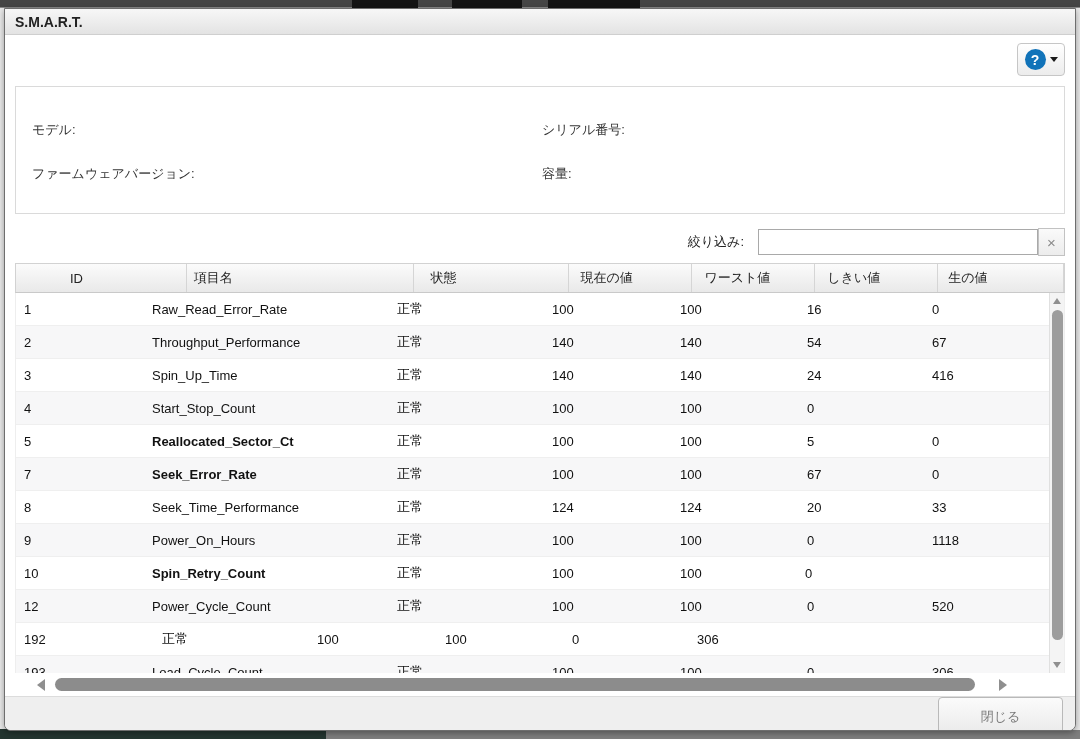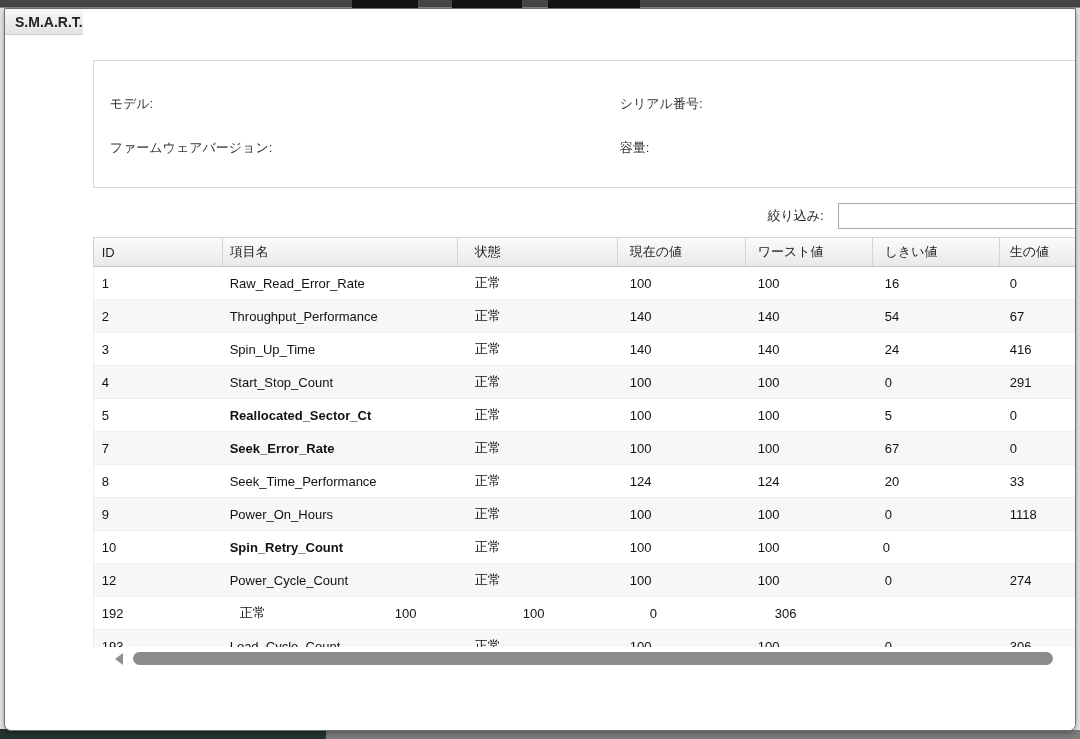--- a/index.html
+++ b/index.html
@@ -12,21 +12,21 @@
   
   .bg-top { position:absolute; top:0; left:0; width:1080px; height:8px; background:#454545; border-bottom:1px solid #8a8a8a; }
   .bg-top .seg { position:absolute; top:0; height:8px; background:#141414; }
   .bg-bottom-left { position:absolute; bottom:0; left:0; width:326px; height:10px; background:#233530; }
   .bg-bottom-right { position:absolute; bottom:0; left:326px; width:754px; height:9px; background:#7e7e7e; }
 
   
   .dialog {
     position:absolute; left:4px; top:8px; width:1072px; height:723px;
     background:#fff; border:1px solid #6e6e6e; border-radius:0 0 7px 7px;
-    display:flex; flex-direction:row; overflow:hidden;
+    display:flex; flex-direction:column; overflow:hidden;
     box-shadow:0 2px 6px rgba(0,0,0,.35);
   }
   .titlebar {
     height:26px; flex:0 0 26px; padding-left:10px;
     background:linear-gradient(#f7f7f7,#e3e3e3); border-bottom:1px solid #cfcfcf;
     display:flex; align-items:center; font-weight:bold; font-size:14px; color:#222;
   }
   .content { flex:1 1 auto; padding:0 10px; display:flex; flex-direction:column; background:#fff; }
 
   .help-row { height:51px; flex:0 0 51px; display:flex; justify-content:flex-end; align-items:flex-start; }
@@ -51,21 +51,21 @@
   .filter-input {
     width:280px; height:26px; border:1px solid #a9a9a9; background:#fff; font:inherit; padding:0 5px; outline:none;
   }
   .filter-clear {
     width:27px; height:28px; margin-left:0; border:1px solid #c2c2c2; background:linear-gradient(#fafafa,#ececec);
     color:#8a8a8a; font-size:15px; display:flex; align-items:center; justify-content:center; cursor:pointer;
   }
 
   
   .grid-header { flex:0 0 30px; margin-top:7px; display:flex; border:1px solid #d2d2d2; border-bottom:1px solid #c9c9c9;
-    background:linear-gradient(#fbfbfb,#e9e9e9); }
+    background:linear-gradient(#fbfbfb,#e9e9e9);padding-left:46px; }
   .hcell { display:flex; align-items:center; border-right:1px solid #d5d5d5; color:#222; overflow:hidden; white-space:nowrap; }
   .hcell:last-child { border-right:none; flex:1 1 auto; }
 
   .grid-body { flex:0 0 380px; position:relative; overflow:hidden; border-left:1px solid #eee; border-right:1px solid #eee; }
   .rows { width:1050px; }
   .trow { display:flex; height:33px; background:#fff; border-bottom:1px solid #efefef; }
   .trow.alt { background:#f7f7f8; }
   .tcell { display:flex; align-items:center; overflow:hidden; white-space:nowrap; color:#111; }
   .tcell.bold { font-weight:bold; }
 
@@ -194,21 +194,20 @@
     <div class="tcell c-thr">24</div>
     <div class="tcell c-raw">416</div>
   </div>
           <div class="trow alt">
     <div class="tcell c-id">4</div>
     <div class="tcell c-name">Start_Stop_Count</div>
     <div class="tcell c-stat">正常</div>
     <div class="tcell c-cur">100</div>
     <div class="tcell c-wst">100</div>
     <div class="tcell c-thr">0</div>
-    <div class="tcell c-raw">291</div>
   </div>
           <div class="trow">
     <div class="tcell c-id">5</div>
     <div class="tcell c-name bold">Reallocated_Sector_Ct</div>
     <div class="tcell c-stat">正常</div>
     <div class="tcell c-cur">100</div>
     <div class="tcell c-wst">100</div>
     <div class="tcell c-thr">5</div>
     <div class="tcell c-raw">0</div>
   </div>
@@ -247,21 +246,21 @@
     <div class="tcell c-wst">100</div>
     <div class="tcell c-raw">0</div>
   </div>
           <div class="trow alt">
     <div class="tcell c-id">12</div>
     <div class="tcell c-name">Power_Cycle_Count</div>
     <div class="tcell c-stat">正常</div>
     <div class="tcell c-cur">100</div>
     <div class="tcell c-wst">100</div>
     <div class="tcell c-thr">0</div>
-    <div class="tcell c-raw">274</div>
+    <div class="tcell c-raw">520</div>
   </div>
           <div class="trow">
     <div class="tcell c-id">192</div>
     <div class="tcell c-stat">正常</div>
     <div class="tcell c-cur">100</div>
     <div class="tcell c-wst">100</div>
     <div class="tcell c-thr">0</div>
     <div class="tcell c-raw">306</div>
   </div>
           <div class="trow alt">

